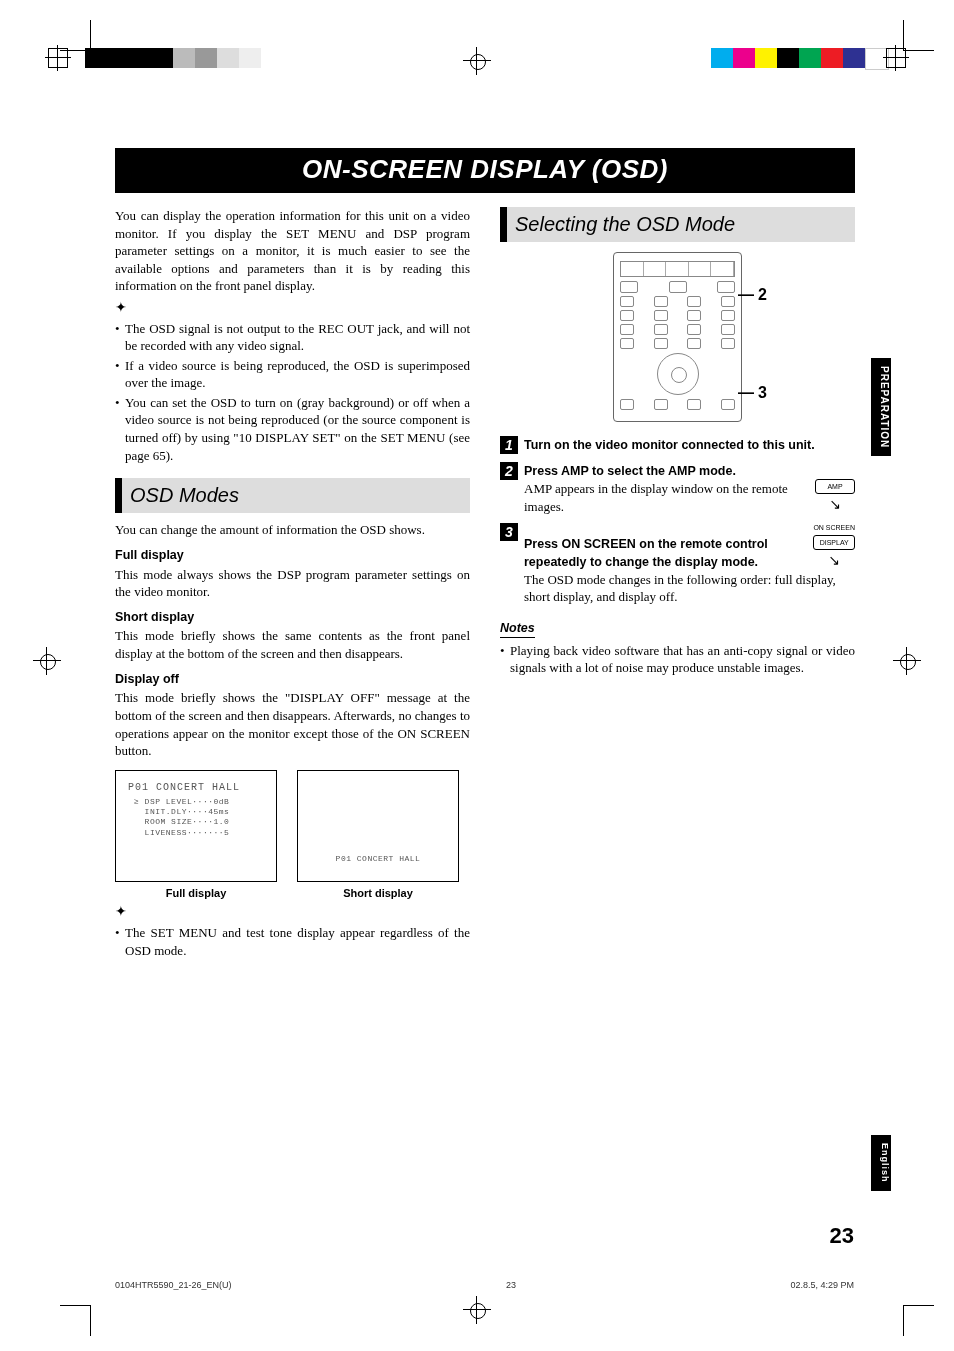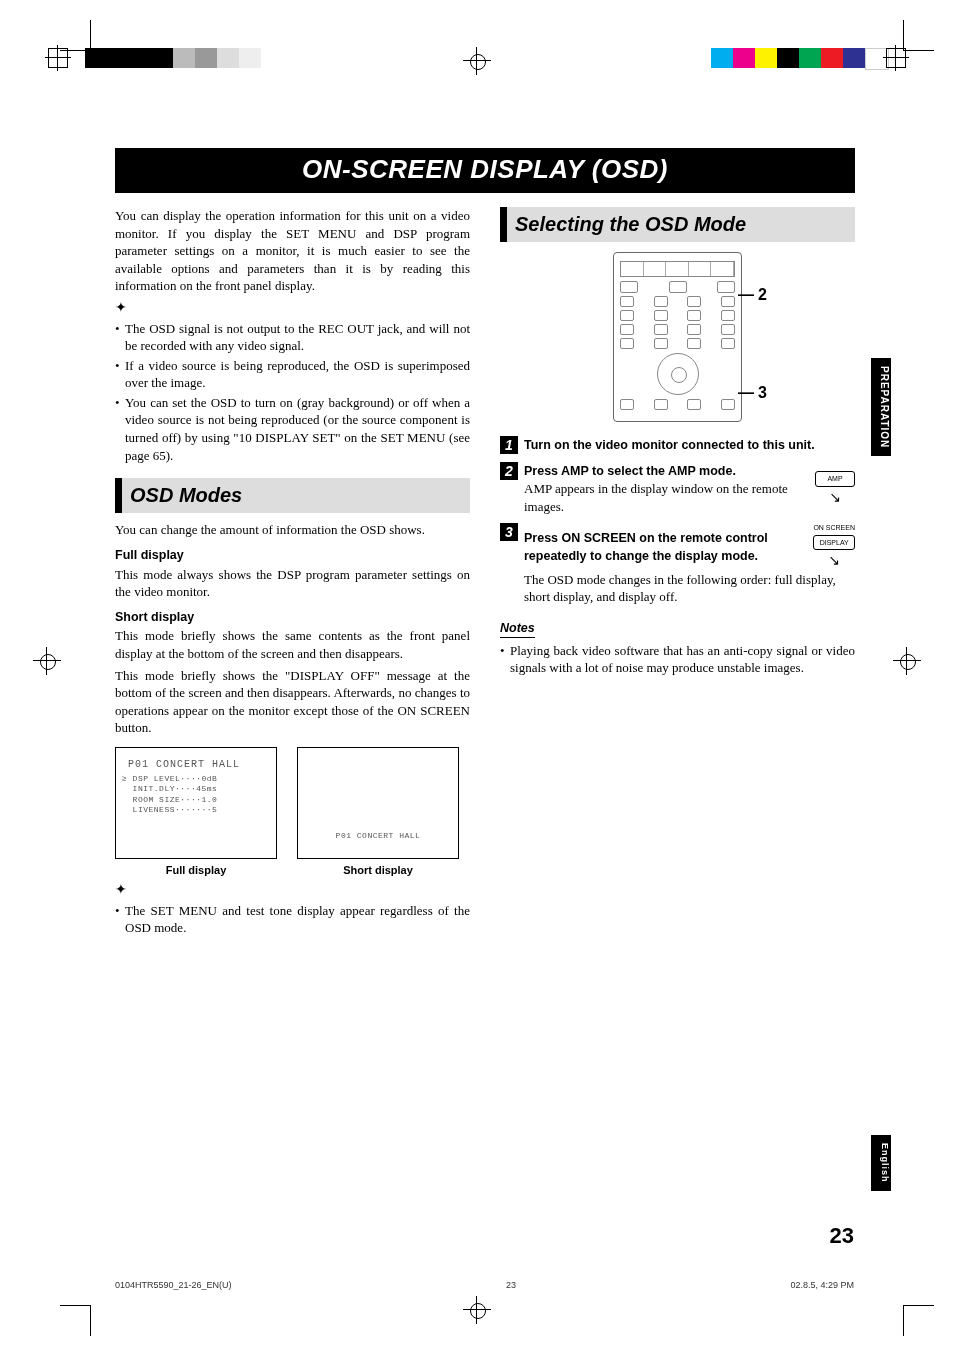--- a/index.html
+++ b/index.html
@@ -37,42 +37,42 @@
   .crop.br{bottom:15px;right:20px;border-left:1px solid #000;border-top:1px solid #000}
   .content{position:absolute;left:115px;top:148px;width:740px}
   .title-bar{background:#000;color:#fff;text-align:center;font-family:Arial,Helvetica,sans-serif;font-weight:bold;font-style:italic;font-size:26px;padding:4px 0 6px;margin-bottom:14px;letter-spacing:0.5px}
   .cols{display:flex;gap:30px}
   .col{width:355px}
   p{margin:0 0 4px 0}
   .tip-icon{font-size:14px;margin:3px 0 2px}
   ul.bul{list-style:none;padding:0;margin:0 0 8px 0}
   ul.bul li{position:relative;padding-left:10px;margin-bottom:2px;text-align:justify}
   ul.bul li::before{content:"•";position:absolute;left:0;top:0}
-  .sec-head{background:#ddd;border-left:7px solid #000;padding:4px 8px;font-family:Arial,Helvetica,sans-serif;font-weight:bold;font-style:italic;font-size:20px;margin:14px 0 8px}
+  .sec-head{background:#ddd;border-left:7px solid #000;padding:4px 8px;font-family:Arial,Helvetica,sans-serif;font-weight:normal;font-style:italic;font-size:20px;margin:14px 0 8px}
   .subh{font-family:Arial,Helvetica,sans-serif;font-weight:bold;font-size:12.5px;margin:8px 0 2px}
   .disp-row{display:flex;gap:20px;margin-top:10px}
   .disp-box{width:160px;height:110px;border:1px solid #000;position:relative;font-family:"Courier New",monospace;font-size:8px;letter-spacing:0.5px;color:#555}
   .disp-box .fd-title{position:absolute;top:10px;left:12px;font-size:10px;letter-spacing:1px}
-  .disp-box .fd-lines{position:absolute;top:26px;left:6px;line-height:1.3}
+  .disp-box .fd-lines{position:absolute;top:26px;left:18px;line-height:1.3}
   .disp-box .sd-line{position:absolute;bottom:16px;left:0;right:0;text-align:center;font-size:8px}
   .disp-cap{text-align:center;font-family:Arial,Helvetica,sans-serif;font-weight:bold;font-size:11px;margin-top:4px}
   .remote-box{width:115px;margin:10px auto 14px;border:1px solid #666;border-radius:4px;padding:8px 6px;position:relative}
   .remote-box .disp{height:14px;border:1px solid #888;margin-bottom:4px;display:flex}
   .remote-box .disp span{flex:1;border-right:1px solid #aaa}
   .remote-box .row{display:flex;justify-content:space-between;margin:3px 0}
   .remote-box .btn{width:16px;height:10px;border:1px solid #888;border-radius:2px}
   .remote-box .btn.sm{width:12px;height:9px}
   .remote-box .wheel{width:40px;height:40px;border:1px solid #888;border-radius:50%;margin:4px auto;position:relative}
   .remote-box .wheel::after{content:"";position:absolute;left:13px;top:13px;width:14px;height:14px;border:1px solid #888;border-radius:50%}
   .callout{position:absolute;font-family:Arial,Helvetica,sans-serif;font-weight:bold;font-size:16px}
   .step{display:flex;margin-bottom:8px}
   .step-num{width:18px;height:18px;background:#000;color:#fff;font-family:Arial,Helvetica,sans-serif;font-weight:bold;font-style:italic;font-size:14px;text-align:center;line-height:18px;margin-right:6px;flex-shrink:0}
   .step-body{flex:1}
   .step-body .sb{font-family:Arial,Helvetica,sans-serif;font-weight:bold;font-size:12.5px}
-  .step-row{display:flex;gap:4px;align-items:center}
+  .step-row{display:flex;gap:4px;align-items:flex-end}
   .mini-btn{border:1px solid #000;border-radius:3px;font-family:Arial,Helvetica,sans-serif;font-size:7px;text-align:center;padding:2px 4px;min-width:30px}
   .mini-label{font-family:Arial,Helvetica,sans-serif;font-size:7px;text-align:center;margin-bottom:2px}
   .arrow{font-size:14px;margin-top:2px}
   .notes-head{font-family:Arial,Helvetica,sans-serif;font-weight:bold;font-style:italic;font-size:12.5px;border-bottom:1px solid #000;display:inline-block;margin:6px 0 4px}
   .side-tab{position:absolute;right:63px;width:20px;background:#000;color:#fff;font-family:Arial,Helvetica,sans-serif;font-weight:bold;font-size:10px;writing-mode:vertical-rl;text-align:center;padding:8px 0;letter-spacing:1px}
   .side-tab.t1{top:358px}
   .side-tab.t2{bottom:160px;font-size:9px}
   .page-num{position:absolute;right:100px;bottom:100px;font-family:Arial,Helvetica,sans-serif;font-weight:bold;font-size:22px}
   .footer{position:absolute;bottom:60px;left:115px;right:100px;display:flex;justify-content:space-between;font-family:Arial,Helvetica,sans-serif;font-size:9px;color:#333}
   .just{text-align:justify}
@@ -137,20 +137,21 @@
           <li>You can set the OSD to turn on (gray background) or off when a video source is not being reproduced (or the source component is turned off) by using "10 DISPLAY SET" on the SET MENU (see page 65).</li>
         </ul>
 
         <div class="sec-head">OSD Modes</div>
         <p class="just">You can change the amount of information the OSD shows.</p>
 
         <div class="subh">Full display</div>
         <p class="just">This mode always shows the DSP program parameter settings on the video monitor.</p>
         <div class="subh">Short display</div>
         <p class="just">This mode briefly shows the same contents as the front panel display at the bottom of the screen and then disappears.</p>
+        <div class="subh">Display off</div>
         <p class="just">This mode briefly shows the "DISPLAY OFF" message at the bottom of the screen and then disappears. Afterwards, no changes to operations appear on the monitor except those of the ON SCREEN button.</p>
 
         <div class="disp-row">
           <div>
             <div class="disp-box">
               <div class="fd-title">P01 CONCERT HALL</div>
               <div class="fd-lines" style="white-space:pre">≥ DSP LEVEL····0dB
   INIT.DLY····45ms
   ROOM SIZE····1.0
   LIVENESS·······5</div>

